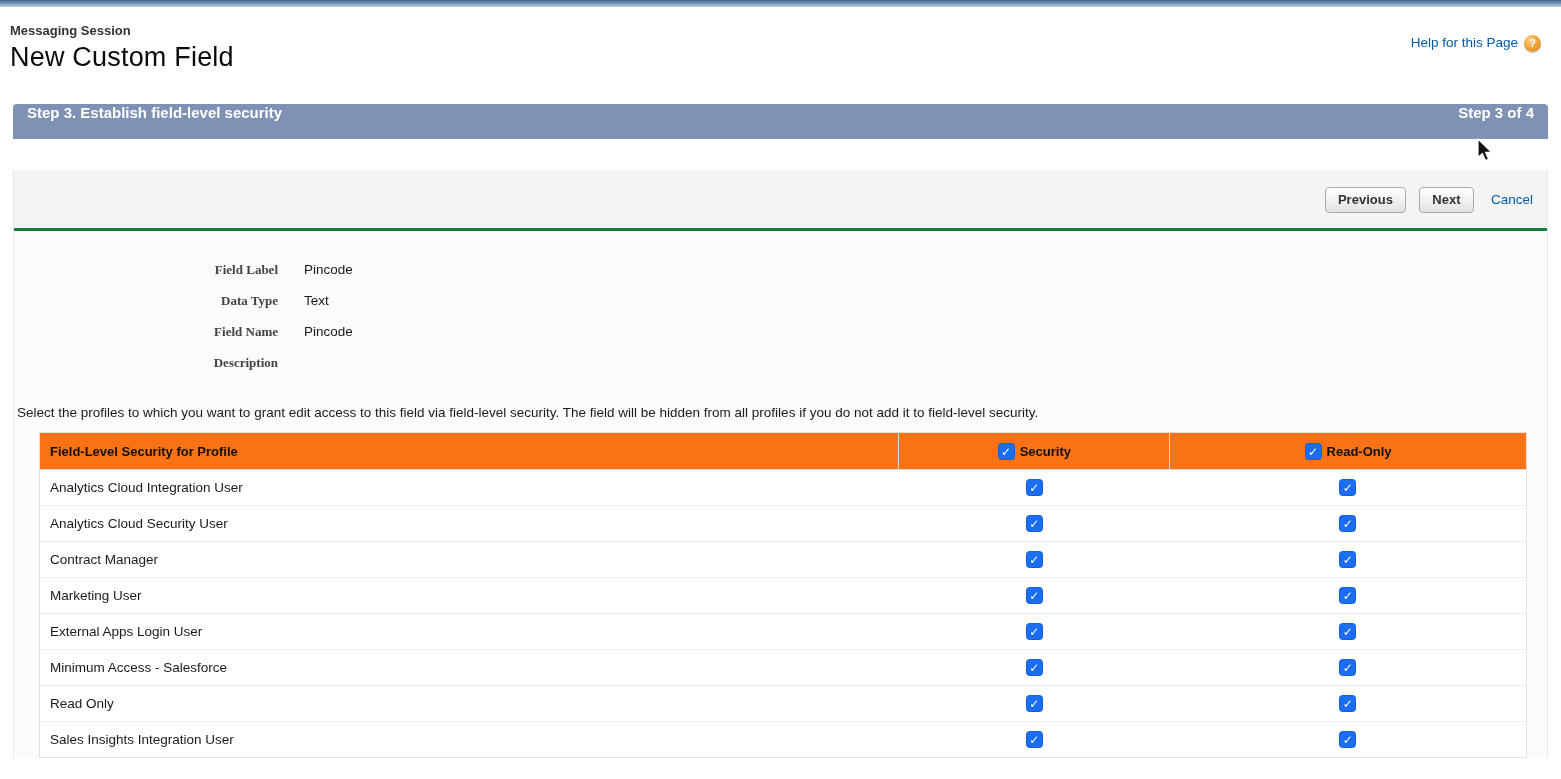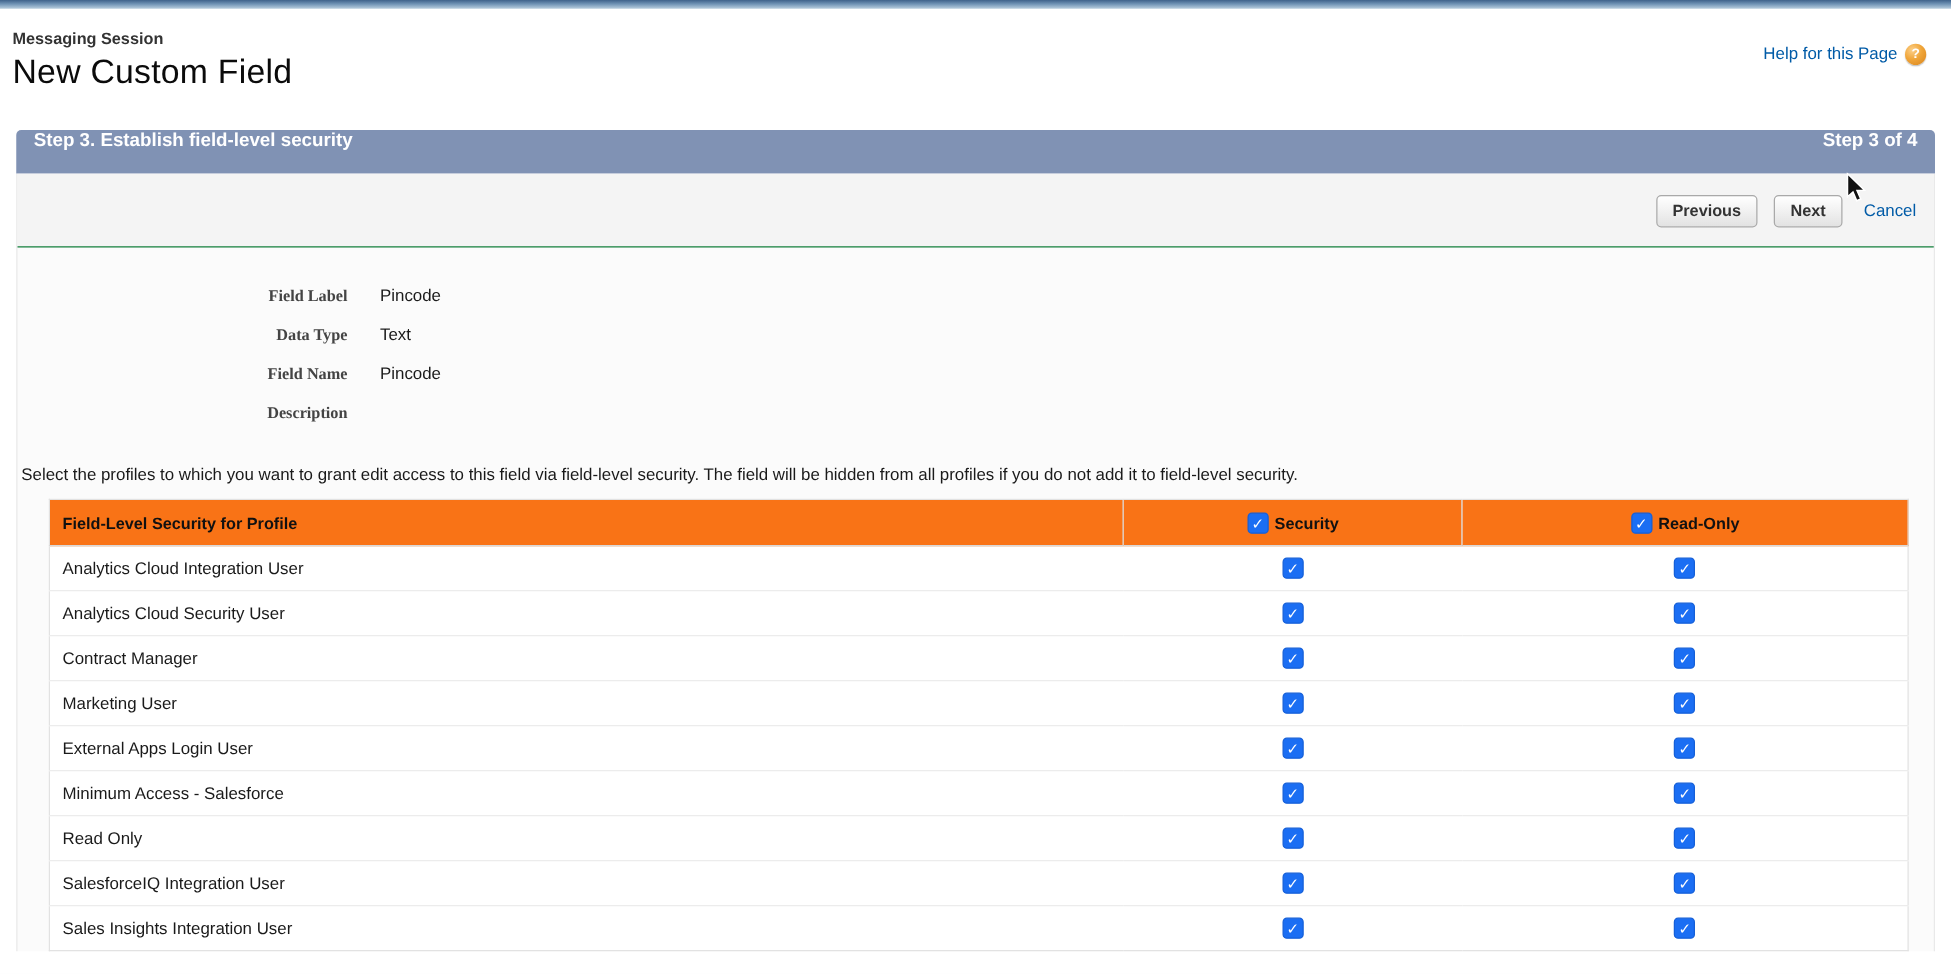--- a/index.html
+++ b/index.html
@@ -53,21 +53,22 @@
   .section-body {
     background: #fbfbfb;
     border-left: 1px solid #e9e9e9;
     border-right: 1px solid #e9e9e9;
   }
 
   .button-row {
     background: #f4f4f4;
     padding: 17px 14px 15px;
     text-align: right;
-    border-bottom: 1px solid #15803d;
+    border-bottom: 3px solid #15803d;
+    margin-top: 31px;
   }
   .btn {
     display: inline-block;
     padding: 4px 12px 5px;
     background: linear-gradient(180deg, #ffffff 0%, #eeeeee 60%, #e2e2e2 100%);
     border: 1px solid #a9a9a9;
     border-radius: 4px;
     font-family: "Liberation Sans", sans-serif;
     font-size: 13px;
     font-weight: bold;
@@ -269,29 +270,20 @@
   <tr>
     <td class="profile-cell">Read Only</td>
     <td class="check-cell">
       <span class="checkbox">✓</span>
     </td>
     <td class="check-cell">
       <span class="checkbox">✓</span>
     </td>
   </tr>
 
-  <tr>
-    <td class="profile-cell">SalesforceIQ Integration User</td>
-    <td class="check-cell">
-      <span class="checkbox">✓</span>
-    </td>
-    <td class="check-cell">
-      <span class="checkbox">✓</span>
-    </td>
-  </tr>
 
   <tr>
     <td class="profile-cell">Sales Insights Integration User</td>
     <td class="check-cell">
       <span class="checkbox">✓</span>
     </td>
     <td class="check-cell">
       <span class="checkbox">✓</span>
     </td>
   </tr>

